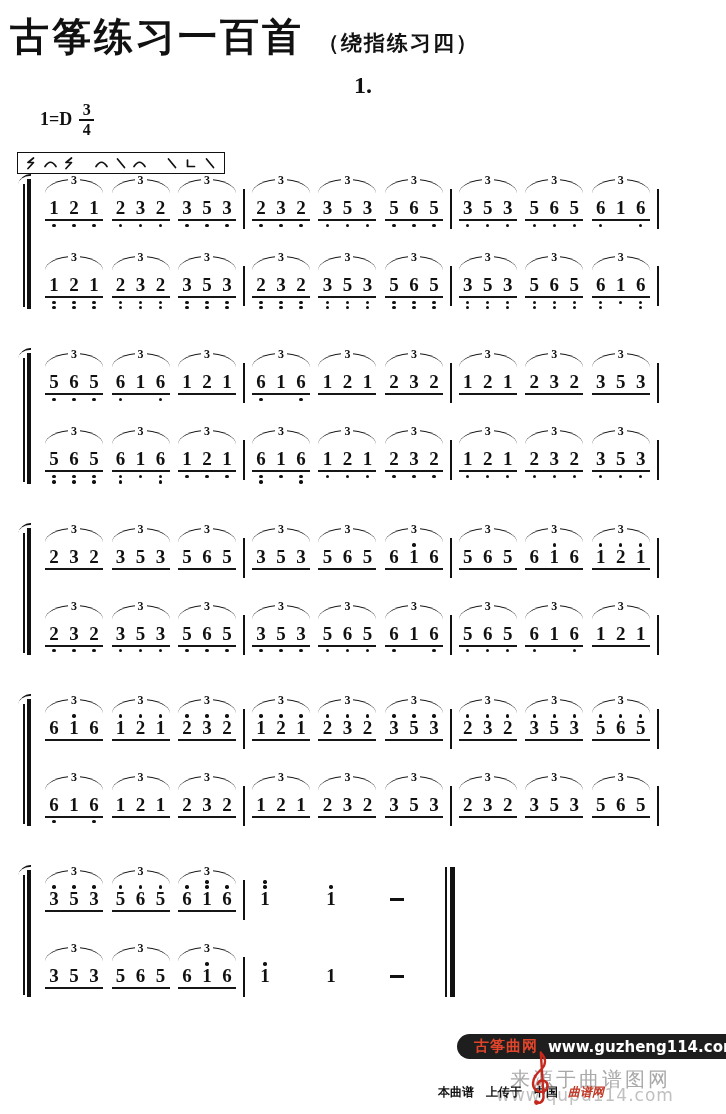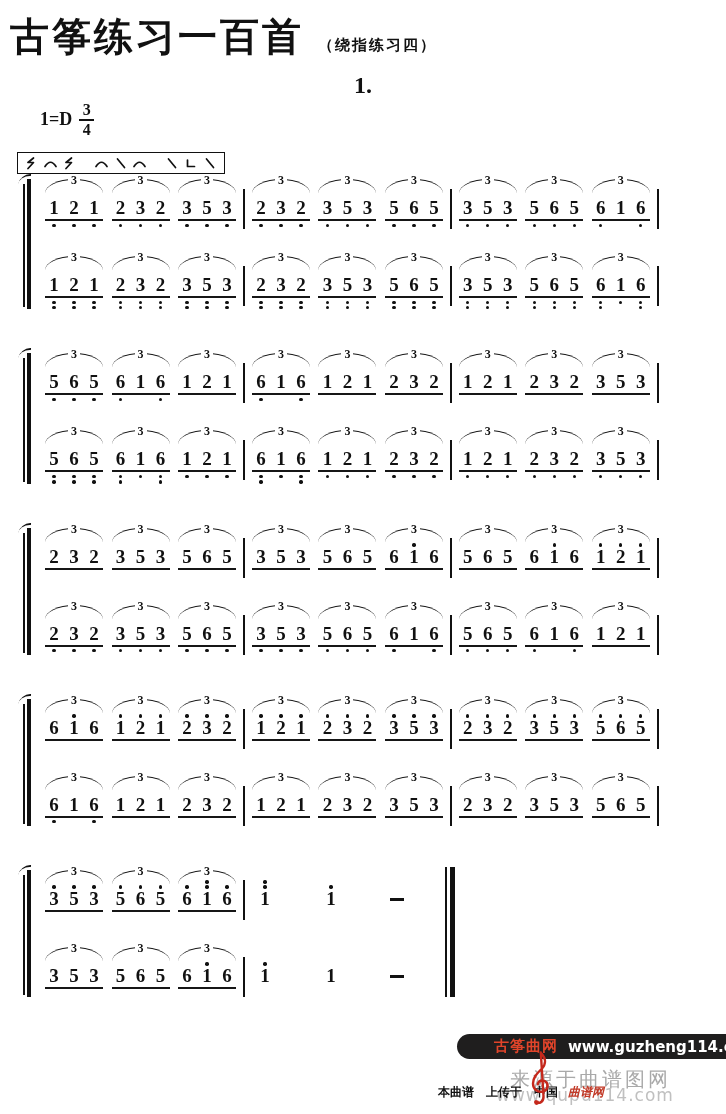--- a/index.html
+++ b/index.html
@@ -2,21 +2,21 @@
 <html><head>
 <meta charset="utf-8">
 <style>
   html,body{margin:0;padding:0;background:#e8e8e8;}
   .page{position:relative;width:726px;height:1114px;background:#ffffff;margin:0 auto;
         font-family:"DejaVu Sans",sans-serif;color:#111;overflow:hidden;}
 
   
   .titlebar{position:absolute;top:10px;left:10px;white-space:nowrap;}
   .title{font-size:39px;font-weight:900;letter-spacing:3px;}
-  .subtitle{font-size:15px;font-weight:700;letter-spacing:2px;margin-left:14px;}
+  .subtitle{font-size:21px;font-weight:700;letter-spacing:2px;margin-left:14px;}
   .piece-no{position:absolute;top:72px;left:0;width:726px;text-align:center;
             font-family:"Liberation Serif",serif;font-size:24px;font-weight:700;}
   .keytime{position:absolute;top:102px;left:40px;font-family:"Liberation Serif",serif;
            font-size:18px;font-weight:700;display:flex;align-items:center;gap:7px;}
   .frac{display:inline-flex;flex-direction:column;align-items:center;line-height:1;}
   .frac span{font-size:16px;font-weight:700;}
   .frac i{display:block;width:15px;height:1.6px;background:#111;margin:1px 0;}
 
   
   .legend{position:absolute;top:152px;left:17px;width:208px;height:22px;
@@ -64,21 +64,21 @@
 
   .pnote{display:flex;flex-direction:column;align-items:center;width:20px;}
   .dash{width:14px;height:3.2px;background:#111;margin-top:9px;}
 
   
   .badge{position:absolute;top:1034px;right:0;height:25px;width:252px;
          background:#1f1e1e;border-radius:13px 0 0 13px;display:flex;align-items:center;
          padding-left:17px;gap:10px;white-space:nowrap;}
   .badge::before{content:"";position:absolute;left:-4px;top:1px;bottom:1px;width:20px;
                  background:#c0261c;border-radius:12px 0 0 12px;z-index:-1;}
-  .badge-name{font-size:15px;font-weight:700;letter-spacing:1px;margin-left:20px;}
+  .badge-name{font-size:15px;font-weight:700;letter-spacing:1px;}
   .badge-url{font-size:15px;font-weight:700;color:#fff;}
   .credit{position:absolute;top:1058px;left:438px;width:288px;height:56px;}
   .wm1{position:absolute;top:8px;left:72px;font-size:20px;letter-spacing:3px;color:#a9a9a9;}
   .wmurl{position:absolute;top:27px;left:58px;font-size:17px;color:#c0c0c0;letter-spacing:1px;}
   .upload{position:absolute;top:26px;left:0;font-size:12px;font-weight:700;color:#111;white-space:nowrap;}
   .upload .sp{margin-left:12px;}
   .upload .red{margin-left:10px;font-style:italic;}
   .clef{position:absolute;top:-8px;left:88px;}
 </style>
 </head>

